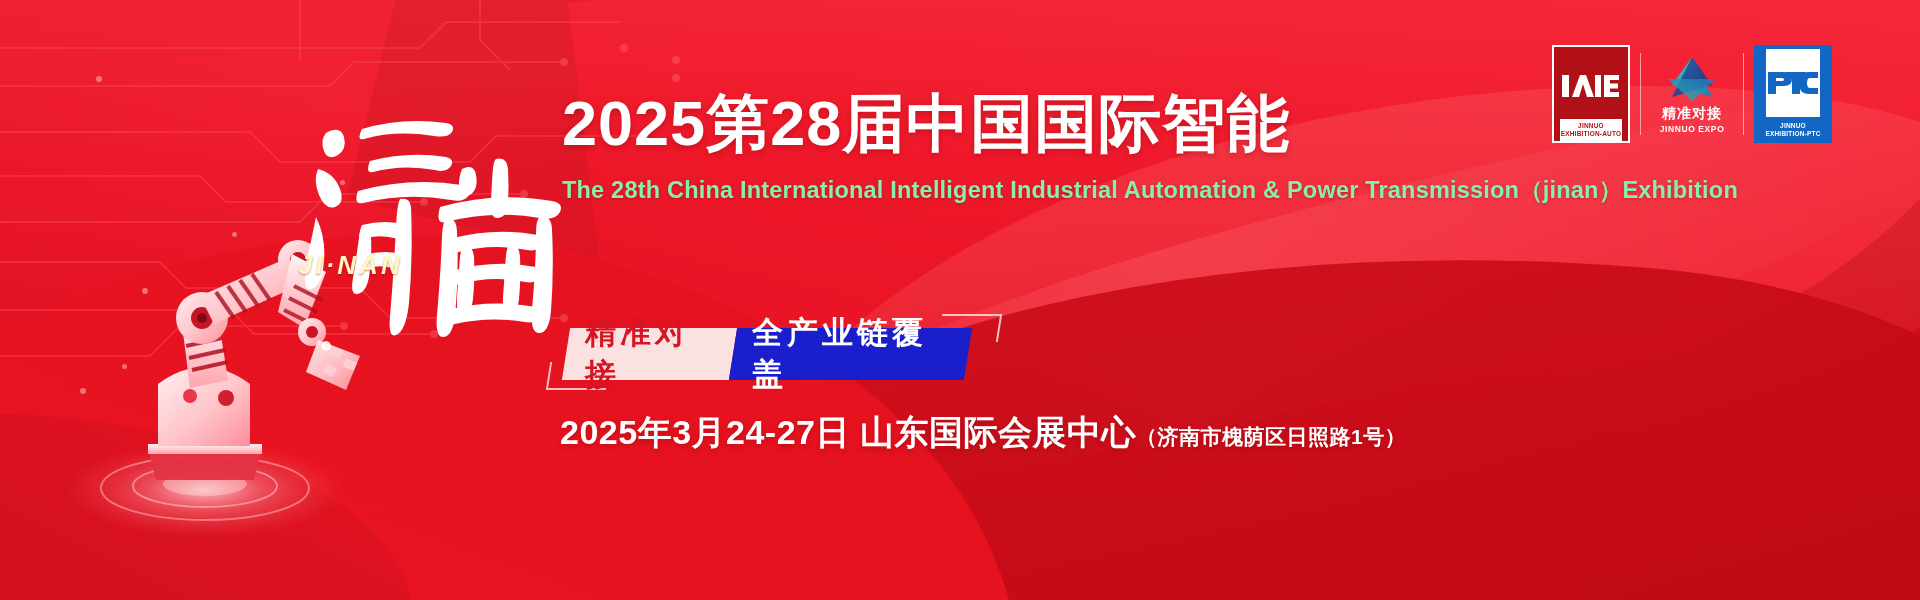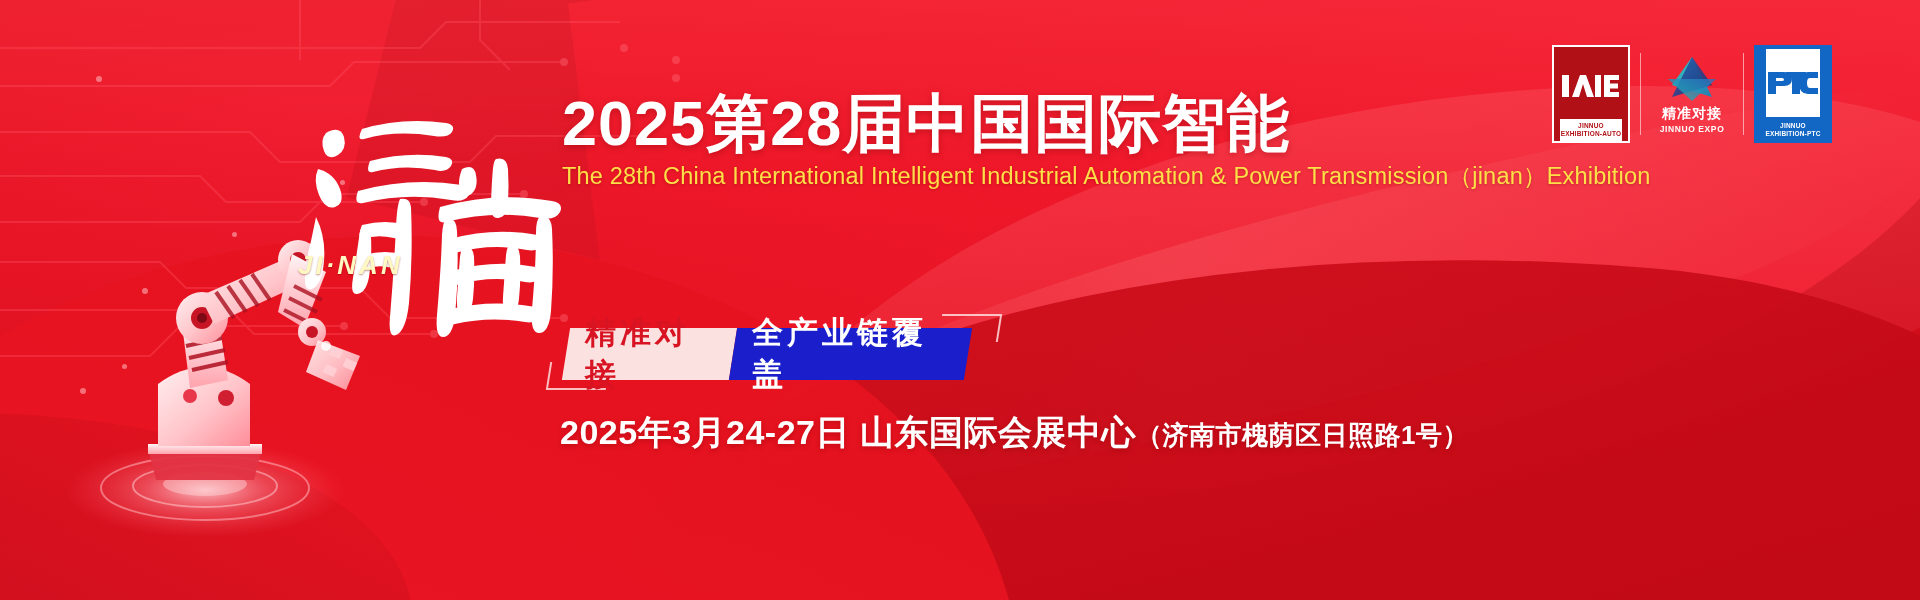--- a/index.html
+++ b/index.html
@@ -76,22 +76,22 @@
   .headline{position:absolute;left:562px;top:86px;width:1200px;}
   .h-line{
     color:#ffffff;font-weight:bold;
     font-size:63px;line-height:74px;letter-spacing:1px;
     white-space:nowrap;
     text-shadow:0 2px 6px rgba(120,0,0,.35);
     font-family:"Liberation Sans","DejaVu Sans",sans-serif;
   }
   .h-line2{font-size:63px;}
   .sub-en{
-    color:#fde047;font-size:23.5px;font-weight:normal;letter-spacing:.2px;
-    white-space:nowrap;
+    color:#86efac;font-size:23.5px;font-weight:bold;letter-spacing:.2px;
+    margin-top:14px;white-space:nowrap;
     font-family:"Liberation Sans","DejaVu Sans",sans-serif;
     text-shadow:0 1px 3px rgba(120,0,0,.35);
   }
 
   
   .tagwrap{position:absolute;left:548px;top:318px;width:420px;height:84px;}
   .tagbar{position:absolute;left:18px;top:10px;height:52px;display:flex;
     transform:skewX(-9deg);}
   .tag-left{
     background:#fbe2e1;color:#d81423;
@@ -111,21 +111,21 @@
     transform:skewX(-9deg);}
   .corner-tr{right:-32px;top:-4px;width:60px;height:28px;border-width:2px 2px 0 0;
     transform:skewX(-9deg);}
 
   
   .dateline{position:absolute;left:560px;top:410px;white-space:nowrap;
     color:#ffffff;
     font-family:"Liberation Sans","DejaVu Sans",sans-serif;
     text-shadow:0 2px 5px rgba(120,0,0,.35);}
   .date-main{font-size:34px;font-weight:bold;letter-spacing:.5px;}
-  .date-sub{font-size:26px;font-weight:bold;letter-spacing:.5px;}
+  .date-sub{font-size:21px;font-weight:bold;letter-spacing:.5px;}
 
   
   .logos{position:absolute;right:88px;top:45px;display:flex;align-items:stretch;height:98px;}
   .logo-box{display:flex;flex-direction:column;align-items:center;justify-content:flex-start;}
   .logo-iaie{width:78px;background:#b11116;border:2px solid #ffffff;
     display:flex;flex-direction:column;justify-content:space-between;}
   .iaie-mark{flex:1;display:flex;align-items:center;justify-content:center;padding-top:6px;}
   .iaie-strip{background:#ffffff;color:#b11116;font-size:6.5px;font-weight:bold;
     line-height:8px;text-align:center;padding:3px 1px;letter-spacing:.2px;}
   .logo-div{width:1px;background:rgba(255,255,255,.55);margin:8px 10px;}

